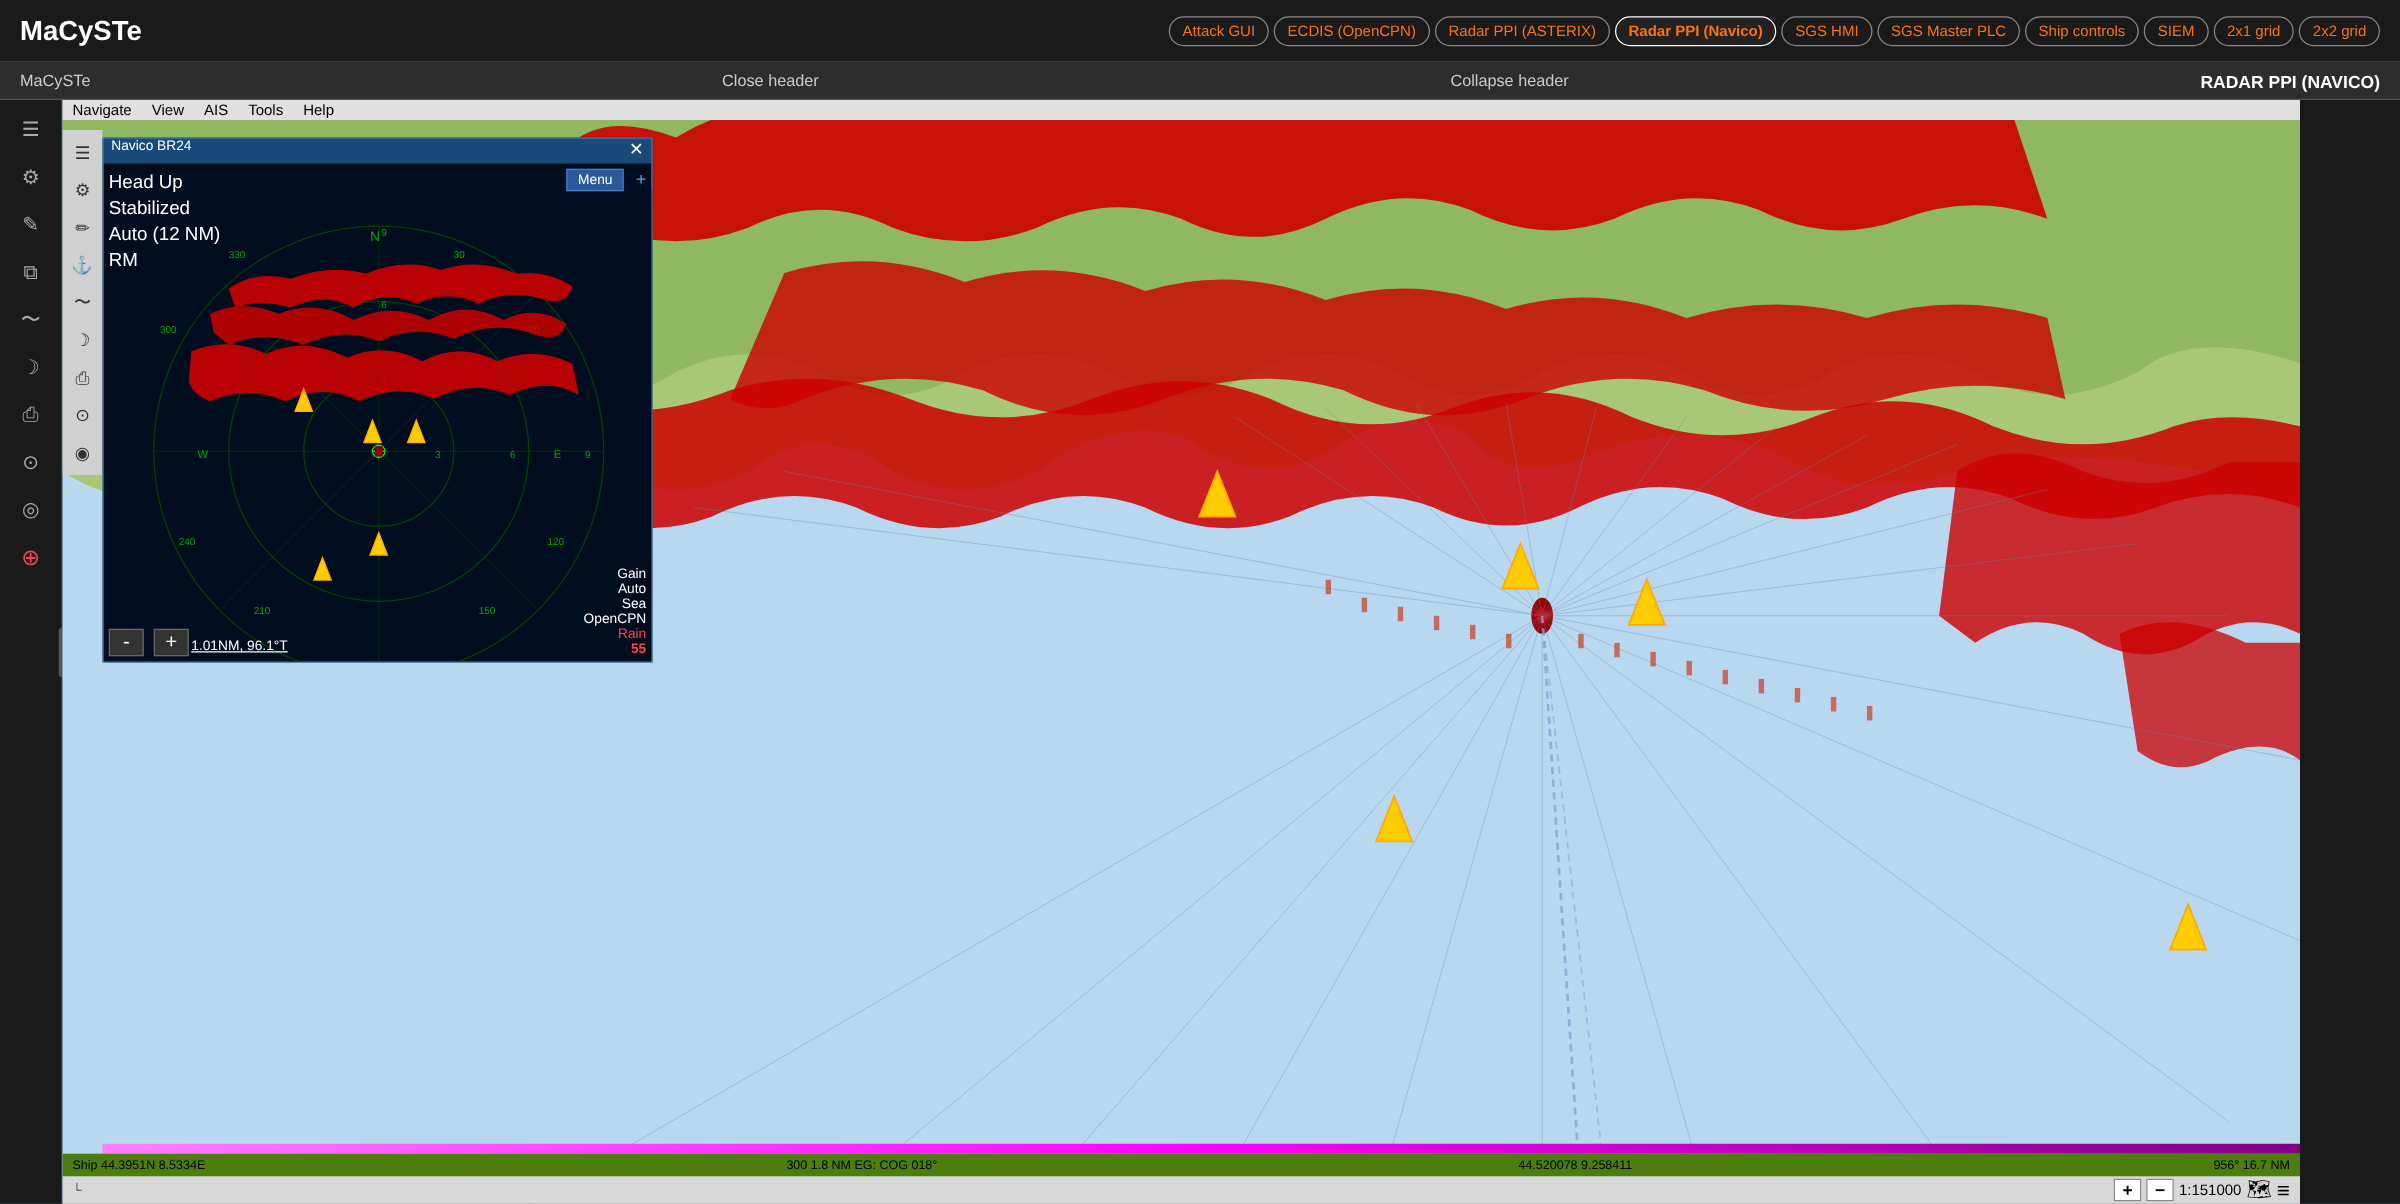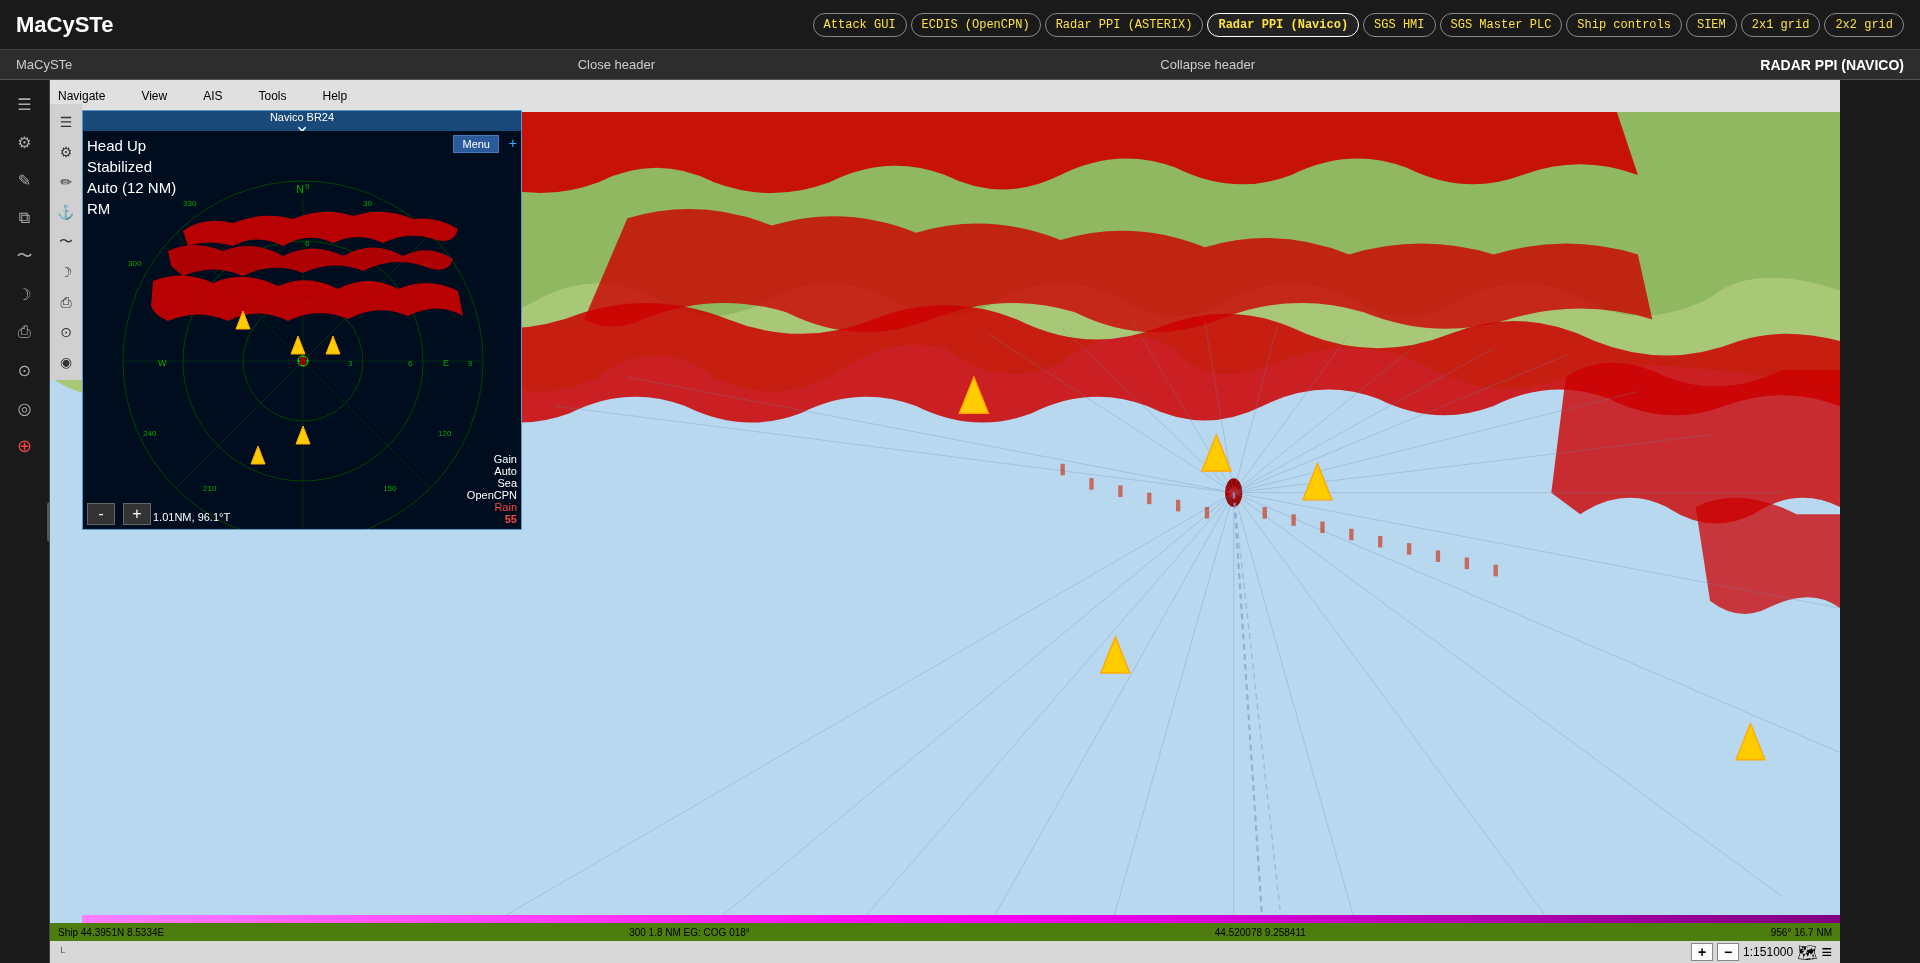--- a/index.html
+++ b/index.html
@@ -8,23 +8,22 @@
     
     #header {
       display: flex; align-items: center; justify-content: space-between;
       background: #1a1a1a; height: 50px; padding: 0 16px;
       border-bottom: 1px solid #444;
     }
     #app-title { font-size: 22px; font-weight: bold; color: #fff; }
     #nav-tabs { display: flex; gap: 4px; align-items: center; }
     .nav-tab {
       padding: 4px 10px; border: 1px solid #888; border-radius: 12px;
-      font-size: 12px; cursor: pointer; color: #fde047; background: transparent;
+      font-size: 12px; cursor: pointer; color: #f97316; background: transparent;
       white-space: nowrap;
-      font-family: Liberation Mono, monospace;
     }
     .nav-tab.active { background: #222; border-color: #fff; font-weight: bold; }
 
     
     #sub-header {
       display: flex; align-items: center; justify-content: space-between;
       background: #2d2d2d; height: 30px; padding: 0 16px;
       border-bottom: 1px solid #555; font-size: 13px; color: #ccc;
     }
     #sub-header span { cursor: pointer; }
@@ -54,44 +53,44 @@
     #map-container {
       flex: 1; position: relative; background: #a8d4f0; overflow: hidden;
     }
 
     
     #map-svg { position: absolute; inset: 0; width: 100%; height: 100%; }
 
     
     #opencpn-menubar {
       position: absolute; top: 0; left: 0; right: 0;
-      background: #e0e0e0; height: 32px; display: flex; align-items: center;
-      padding: 0 4px; gap: 28px; font-size: 12px; color: #000; z-index: 10;
+      background: #e0e0e0; height: 16px; display: flex; align-items: center;
+      padding: 0 4px; gap: 8px; font-size: 12px; color: #000; z-index: 10;
     }
     .menu-item { cursor: pointer; color: #000; padding: 2px 4px; }
 
     
     #map-toolbar {
       position: absolute; top: 24px; left: 0; width: 32px;
       background: #d0d0d0; display: flex; flex-direction: column;
       align-items: center; padding: 4px 0; gap: 2px; z-index: 10;
     }
     .map-tool {
       width: 28px; height: 28px; display: flex; align-items: center; justify-content: center;
       cursor: pointer; border-radius: 3px; font-size: 14px; color: #333;
     }
 
     
     #radar-window {
       position: absolute; top: 30px; left: 32px; width: 440px; height: 420px;
       background: #000d1f; border: 1px solid #5599cc; z-index: 20;
     }
     #radar-titlebar {
-      background: #1a4a7a; height: 20px; display: flex; align-items: center;
-      justify-content: space-between; padding: 0 6px; font-size: 11px; color: #fff; flex-direction: column;
+      background: #1a4a7a; height: 20px; display: flex; 
+      justify-content: space-between; padding: 0 6px; font-size: 11px; color: #fff;
     }
     #radar-close { cursor: pointer; color: #fff; font-size: 14px; }
     #radar-display {
       position: relative; width: 100%; height: calc(100% - 20px);
       background: #000d1f; overflow: hidden;
     }
     #radar-info {
       position: absolute; top: 4px; left: 4px; font-size: 15px; color: #fff;
       line-height: 1.4; z-index: 5;
     }
@@ -401,21 +400,21 @@
 
         <div style="position:absolute;bottom:4px;left:4px;display:flex;align-items:center;gap:8px;z-index:5;">
           <button style="background:#333;color:#fff;border:1px solid #666;width:28px;height:22px;cursor:pointer;font-size:16px;display:flex;align-items:center;justify-content:center;">
             <span>-</span>
           </button>
           <button style="background:#333;color:#fff;border:1px solid #666;width:28px;height:22px;cursor:pointer;font-size:16px;display:flex;align-items:center;justify-content:center;">
             <span>+</span>
           </button>
         </div>
 
-        <div style="position:absolute;bottom:6px;left:70px;font-size:11px;color:#fff;z-index:5;">1.01NM, 96.1°T</div>
+        <div style="position:absolute;bottom:6px;left:70px;font-size:11px;color:#fff;z-index:5;text-decoration:underline;">1.01NM, 96.1°T</div>
       </div>
     </div>
 
     <div id="status-pink-bar"></div>
 
     <div id="status-bar">
       <span>Ship 44.3951N 8.5334E</span>
       <span>300 1.8 NM EG: COG 018°</span>
       <span>44.520078  9.258411</span>
       <span>956° 16.7 NM</span>

